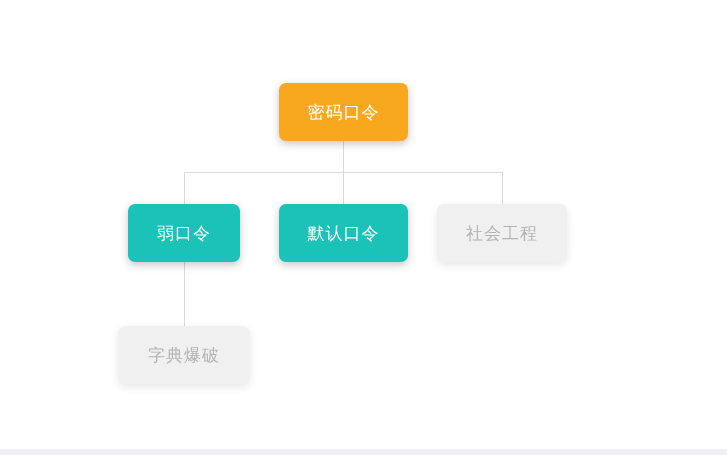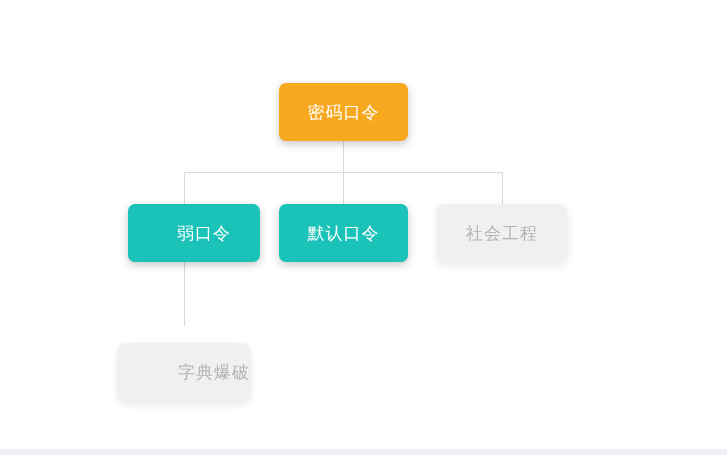--- a/index.html
+++ b/index.html
@@ -38,21 +38,21 @@
     position: absolute;
     background: #d9d9d9;
   }
   .edge.v { width: 1px; }
   .edge.h { height: 1px; }
   
   #node-root    { left: 279px; top:  83px; width: 129px; height: 58px; }
   #node-weak    { left: 128px; top: 204px; width: 112px; height: 58px; }
   #node-default { left: 279px; top: 204px; width: 129px; height: 58px; text-align: right; }
   #node-social  { left: 437px; top: 204px; width: 130px; height: 58px; justify-content: center; }
-  #node-dict    { left: 118px; top: 343px; width: 132px; height: 58px; justify-content: flex-end; }
+  #node-dict    { left: 118px; top: 326px; width: 132px; height: 58px; }
   
   #edge-root-down   { left: 343px; top: 141px; height: 31px; }
   #edge-rail        { left: 184px; top: 172px; width: 319px; }
   #edge-weak-up     { left: 184px; top: 172px; height: 32px; }
   #edge-default-up  { left: 343px; top: 172px; height: 32px; }
   #edge-social-up   { left: 502px; top: 172px; height: 32px; }
   #edge-weak-dict   { left: 184px; top: 262px; height: 64px; }
   .scrollbar-track {
     position: absolute;
     left: 0;
@@ -70,21 +70,21 @@
   <div class="edge h" id="edge-rail"></div>
   <div class="edge v" id="edge-weak-up"></div>
   <div class="edge v" id="edge-default-up"></div>
   <div class="edge v" id="edge-social-up"></div>
   <div class="edge v" id="edge-weak-dict"></div>
 
   <div class="node colored" id="node-root" style="background: rgb(248, 168, 30); color: rgb(255, 255, 255);">
     <span>密码口令</span>
   </div>
 
-  <div class="node colored" id="node-weak" style="background: rgb(27, 194, 184); color: rgb(255, 255, 255); padding-left: 20px;">
+  <div class="node colored" id="node-weak" style="background: rgb(27, 194, 184); color: rgb(255, 255, 255);">
     <span>弱口令</span>
   </div>
 
   <div class="node colored" id="node-default" style="background: rgb(27, 194, 184); color: rgb(255, 255, 255);">
     <span>默认口令</span>
   </div>
 
   <div class="node muted" id="node-social" style="background: rgb(240, 240, 240); color: rgb(179, 179, 179);">
     <span>社会工程</span>
   </div>

